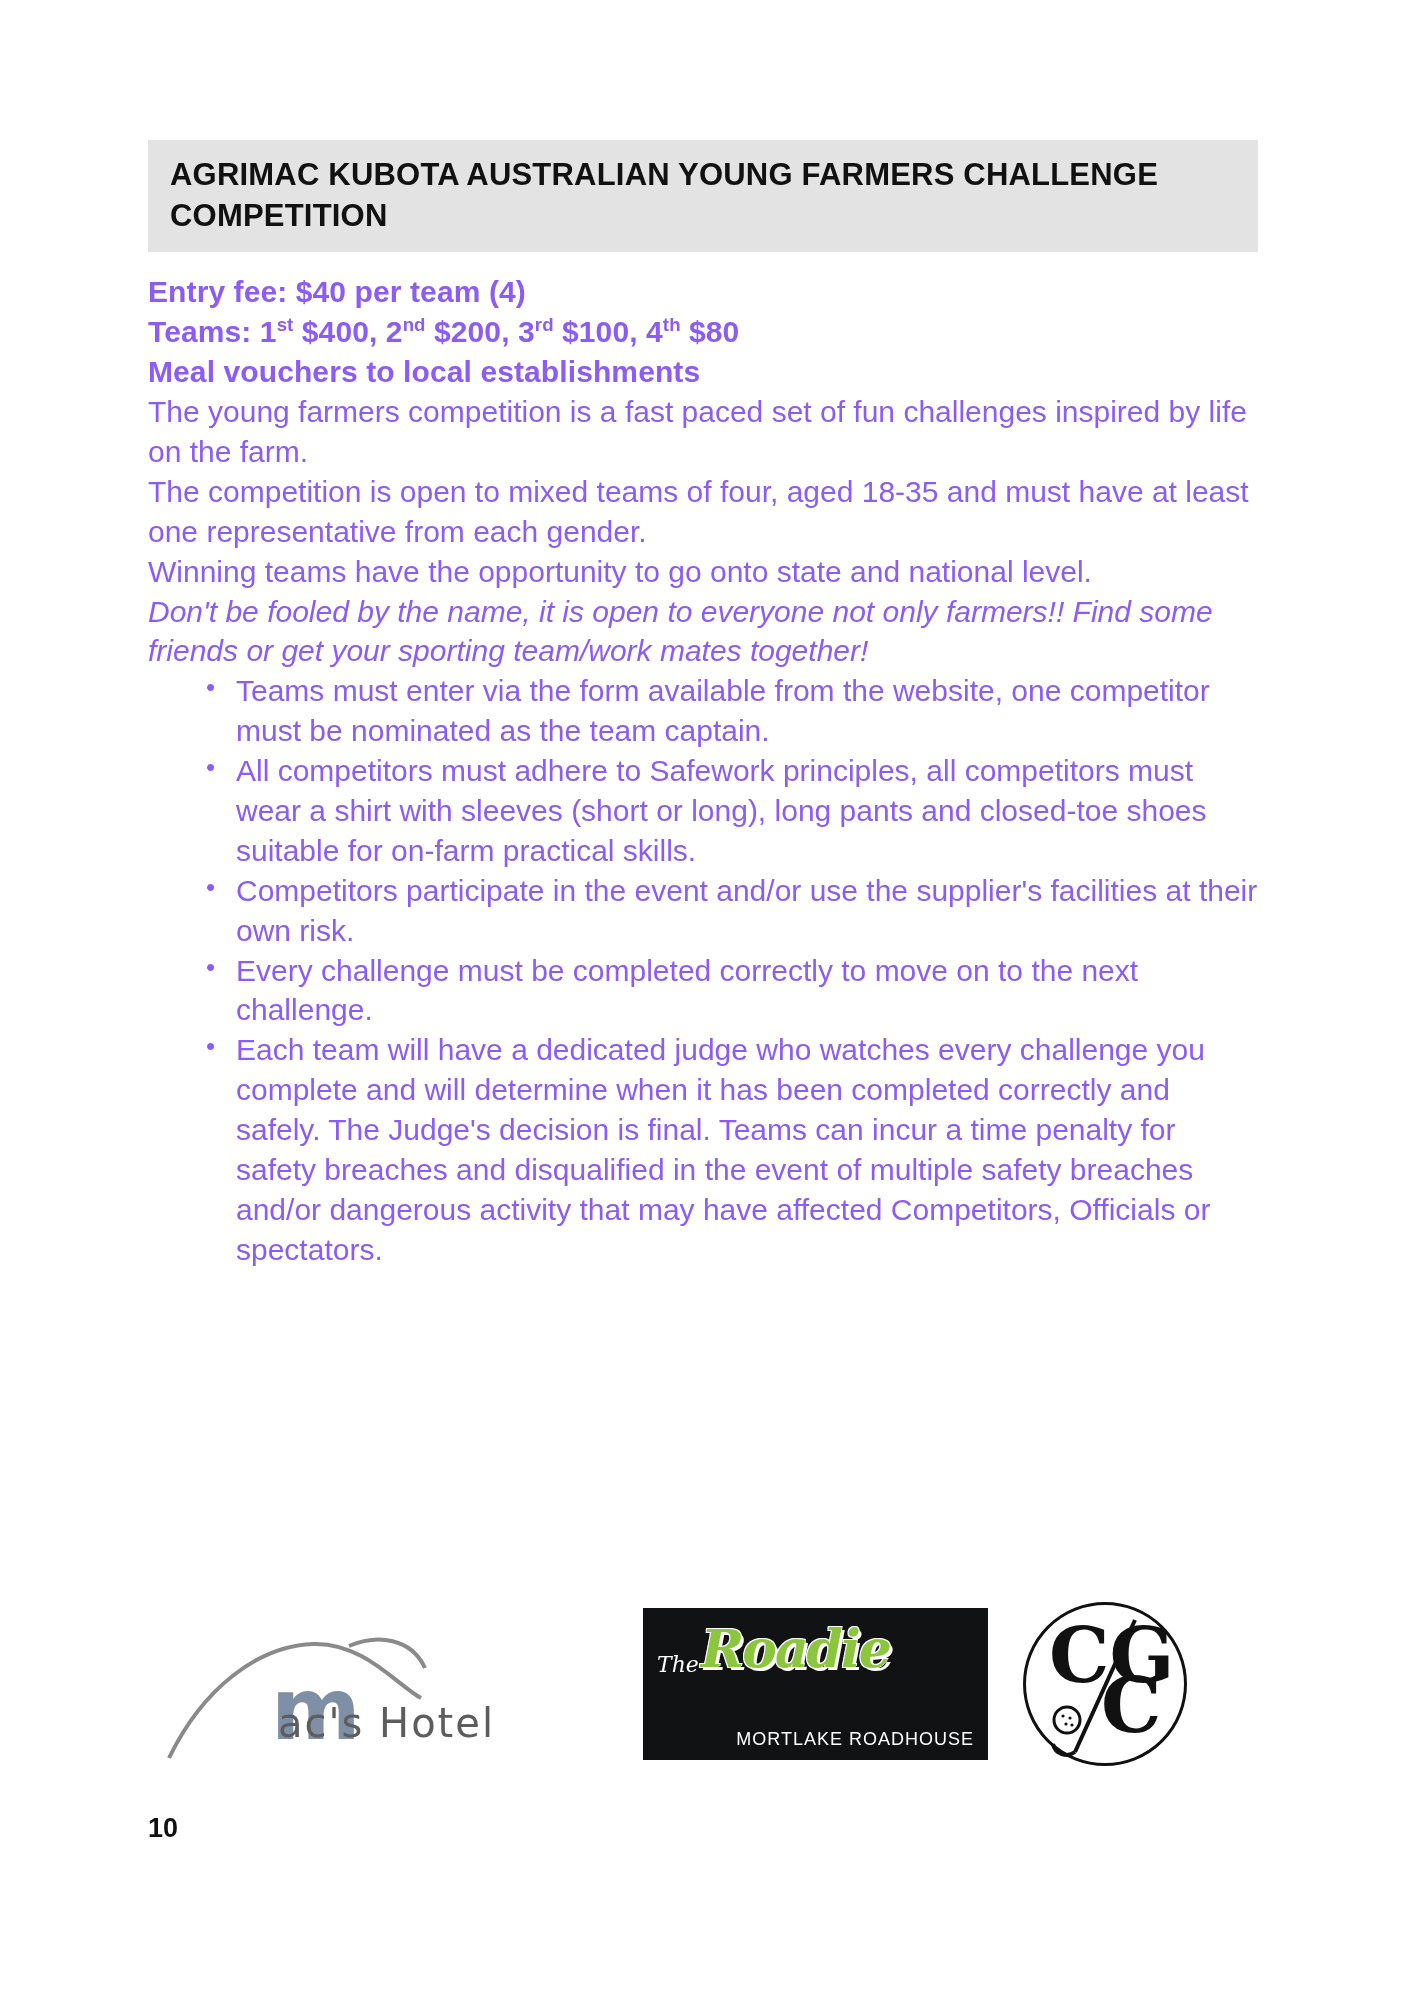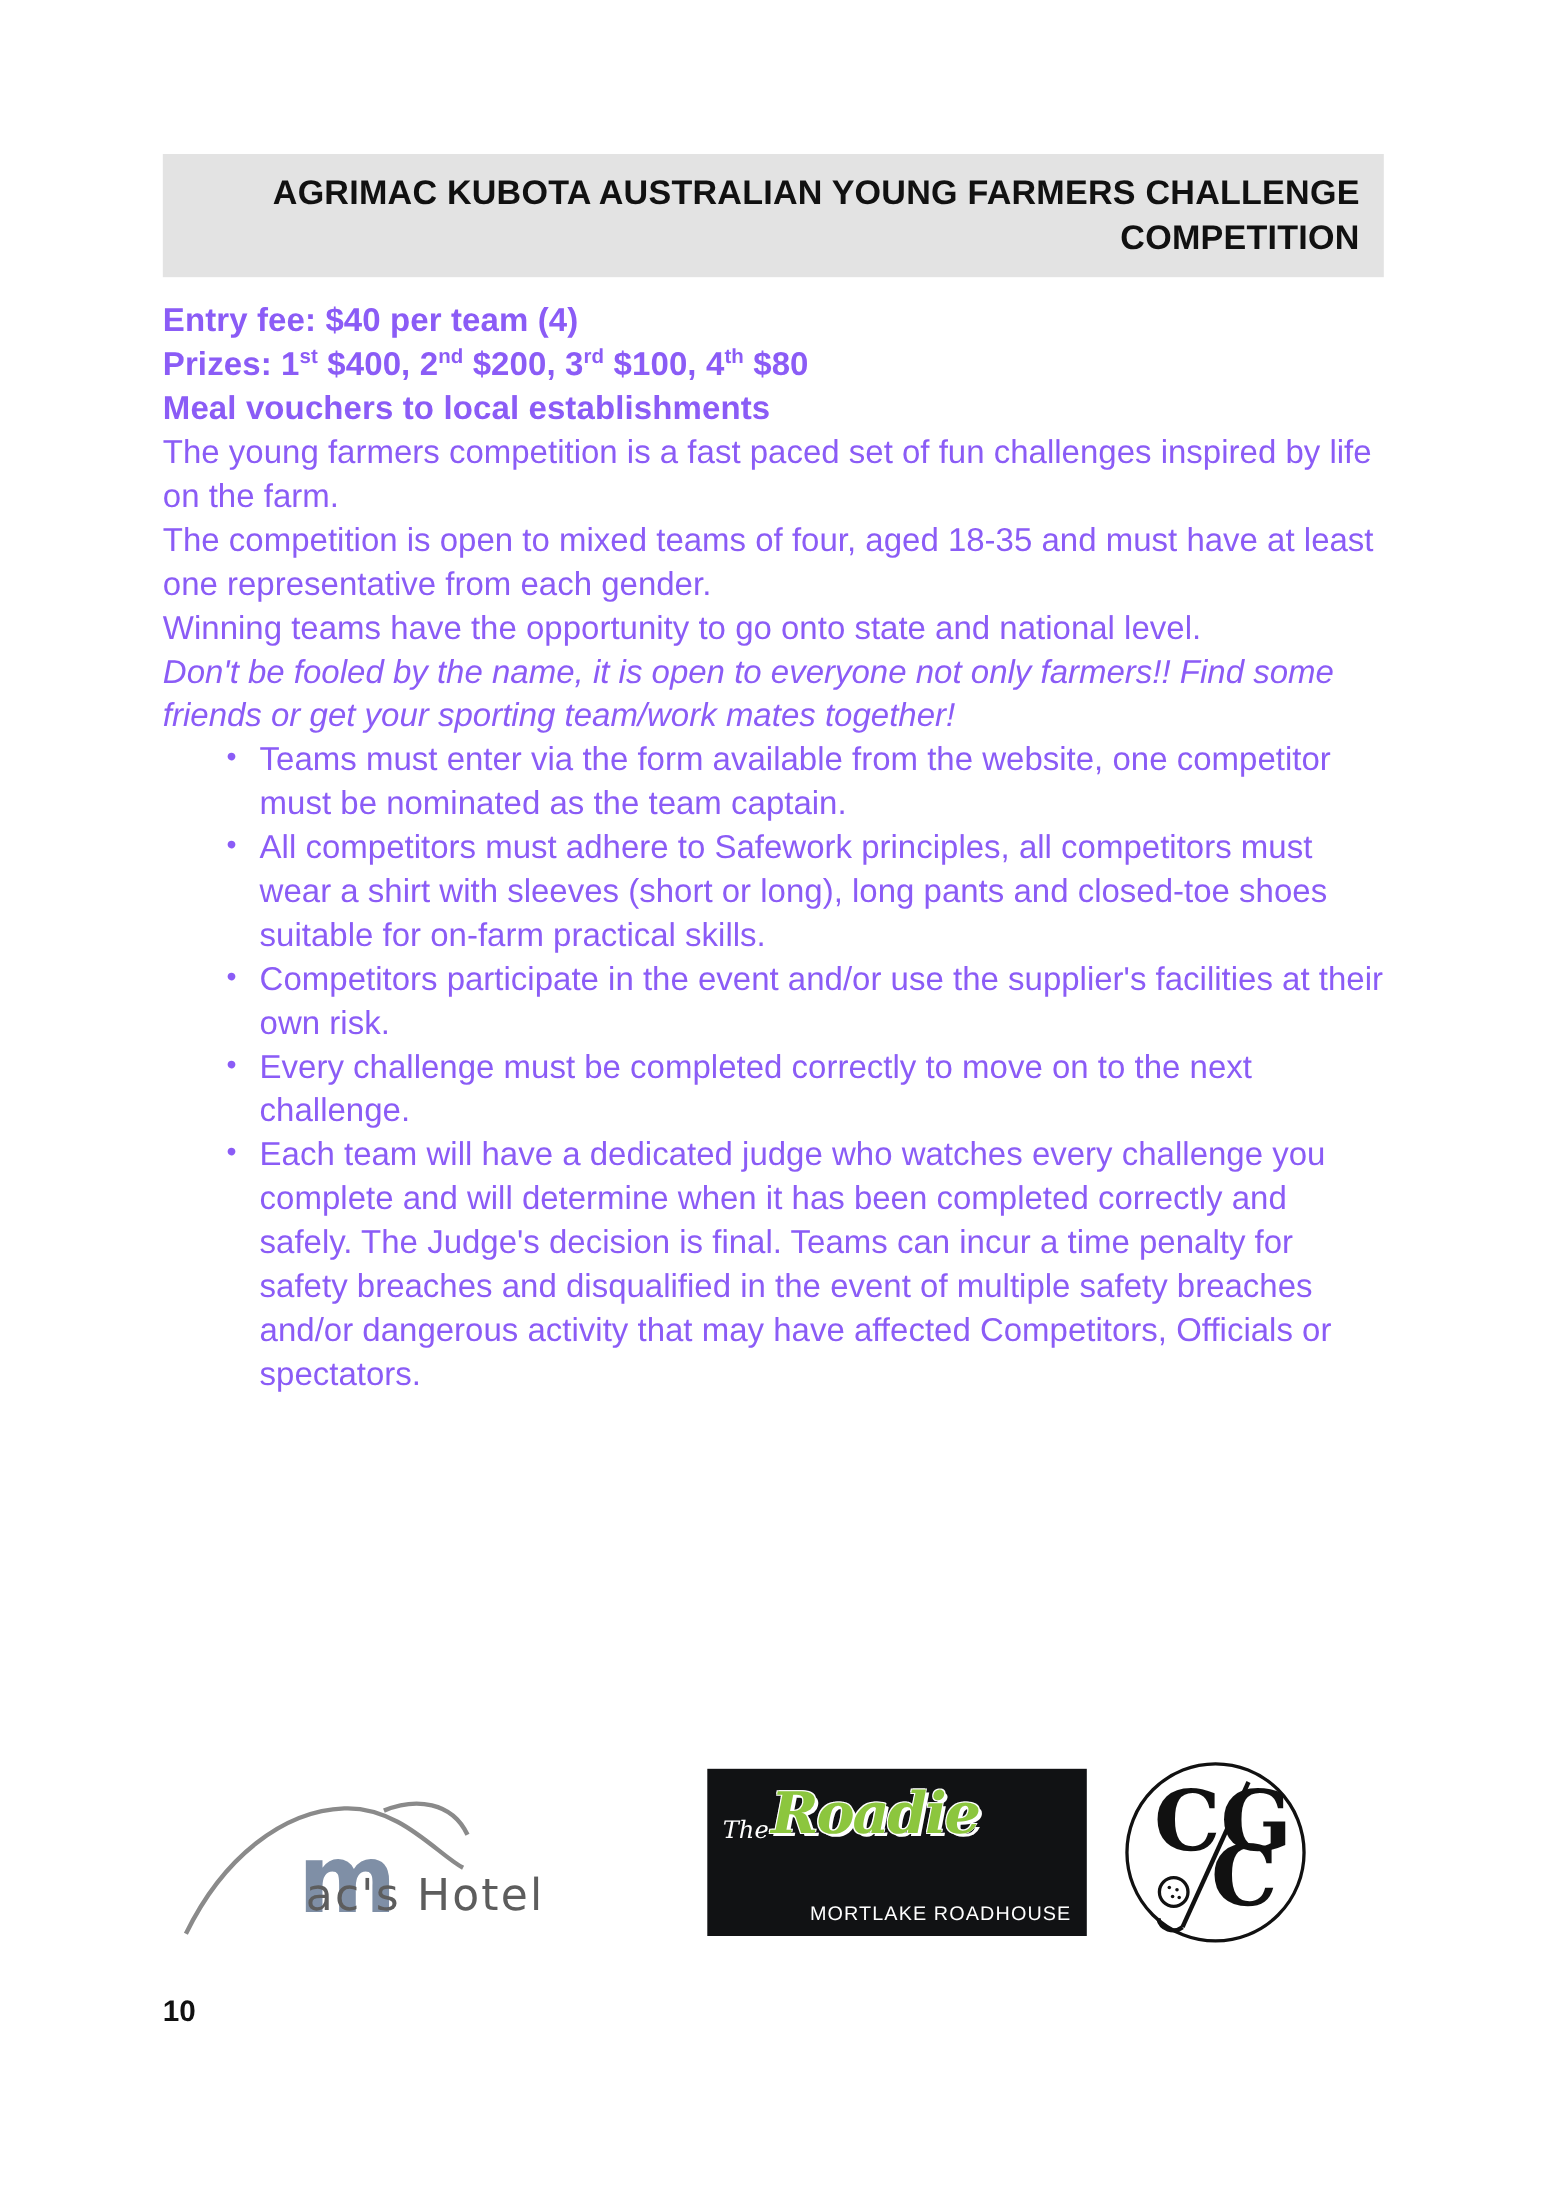--- a/index.html
+++ b/index.html
@@ -25,21 +25,21 @@
     position: absolute;
     left: 148px;
     top: 140px;
     width: 1110px;
   }
   .title-banner {
     background: #e3e3e3;
     width: 1110px;
     box-sizing: border-box;
     padding: 14px 22px 16px 22px;
-    text-align: right;
+    text-align: left;
     font-weight: bold;
     font-size: 31px;
     line-height: 1.33;
     letter-spacing: 0.2px;
     color: #111;
   }
   .body-block {
     margin-top: 20px;
     font-size: 30px;
     line-height: 1.33;
@@ -216,21 +216,21 @@
 
   <div class="content">
 
     <div class="title-banner">AGRIMAC KUBOTA AUSTRALIAN YOUNG FARMERS CHALLENGE COMPETITION</div>
 
     <div class="body-block">
 
       <div class="bold-line">Entry fee: $40 per team (4)</div>
 
       <div class="bold-line">
-        <span>Prizes:</span>
+        <span>Teams:</span>
         <span><span>1</span><sup>st</sup> <span>$400,</span></span>
         <span><span>2</span><sup>nd</sup> <span>$200,</span></span>
         <span><span>3</span><sup>rd</sup> <span>$100,</span></span>
         <span><span>4</span><sup>th</sup> <span>$80</span></span>
       </div>
 
       <div class="bold-line">Meal vouchers to local establishments</div>
 
       <div class="para">The young farmers competition is a fast paced set of fun challenges inspired by life on the farm.</div>
       <div class="para">The competition is open to mixed teams of four, aged 18-35 and must have at least one representative from each gender.</div>

